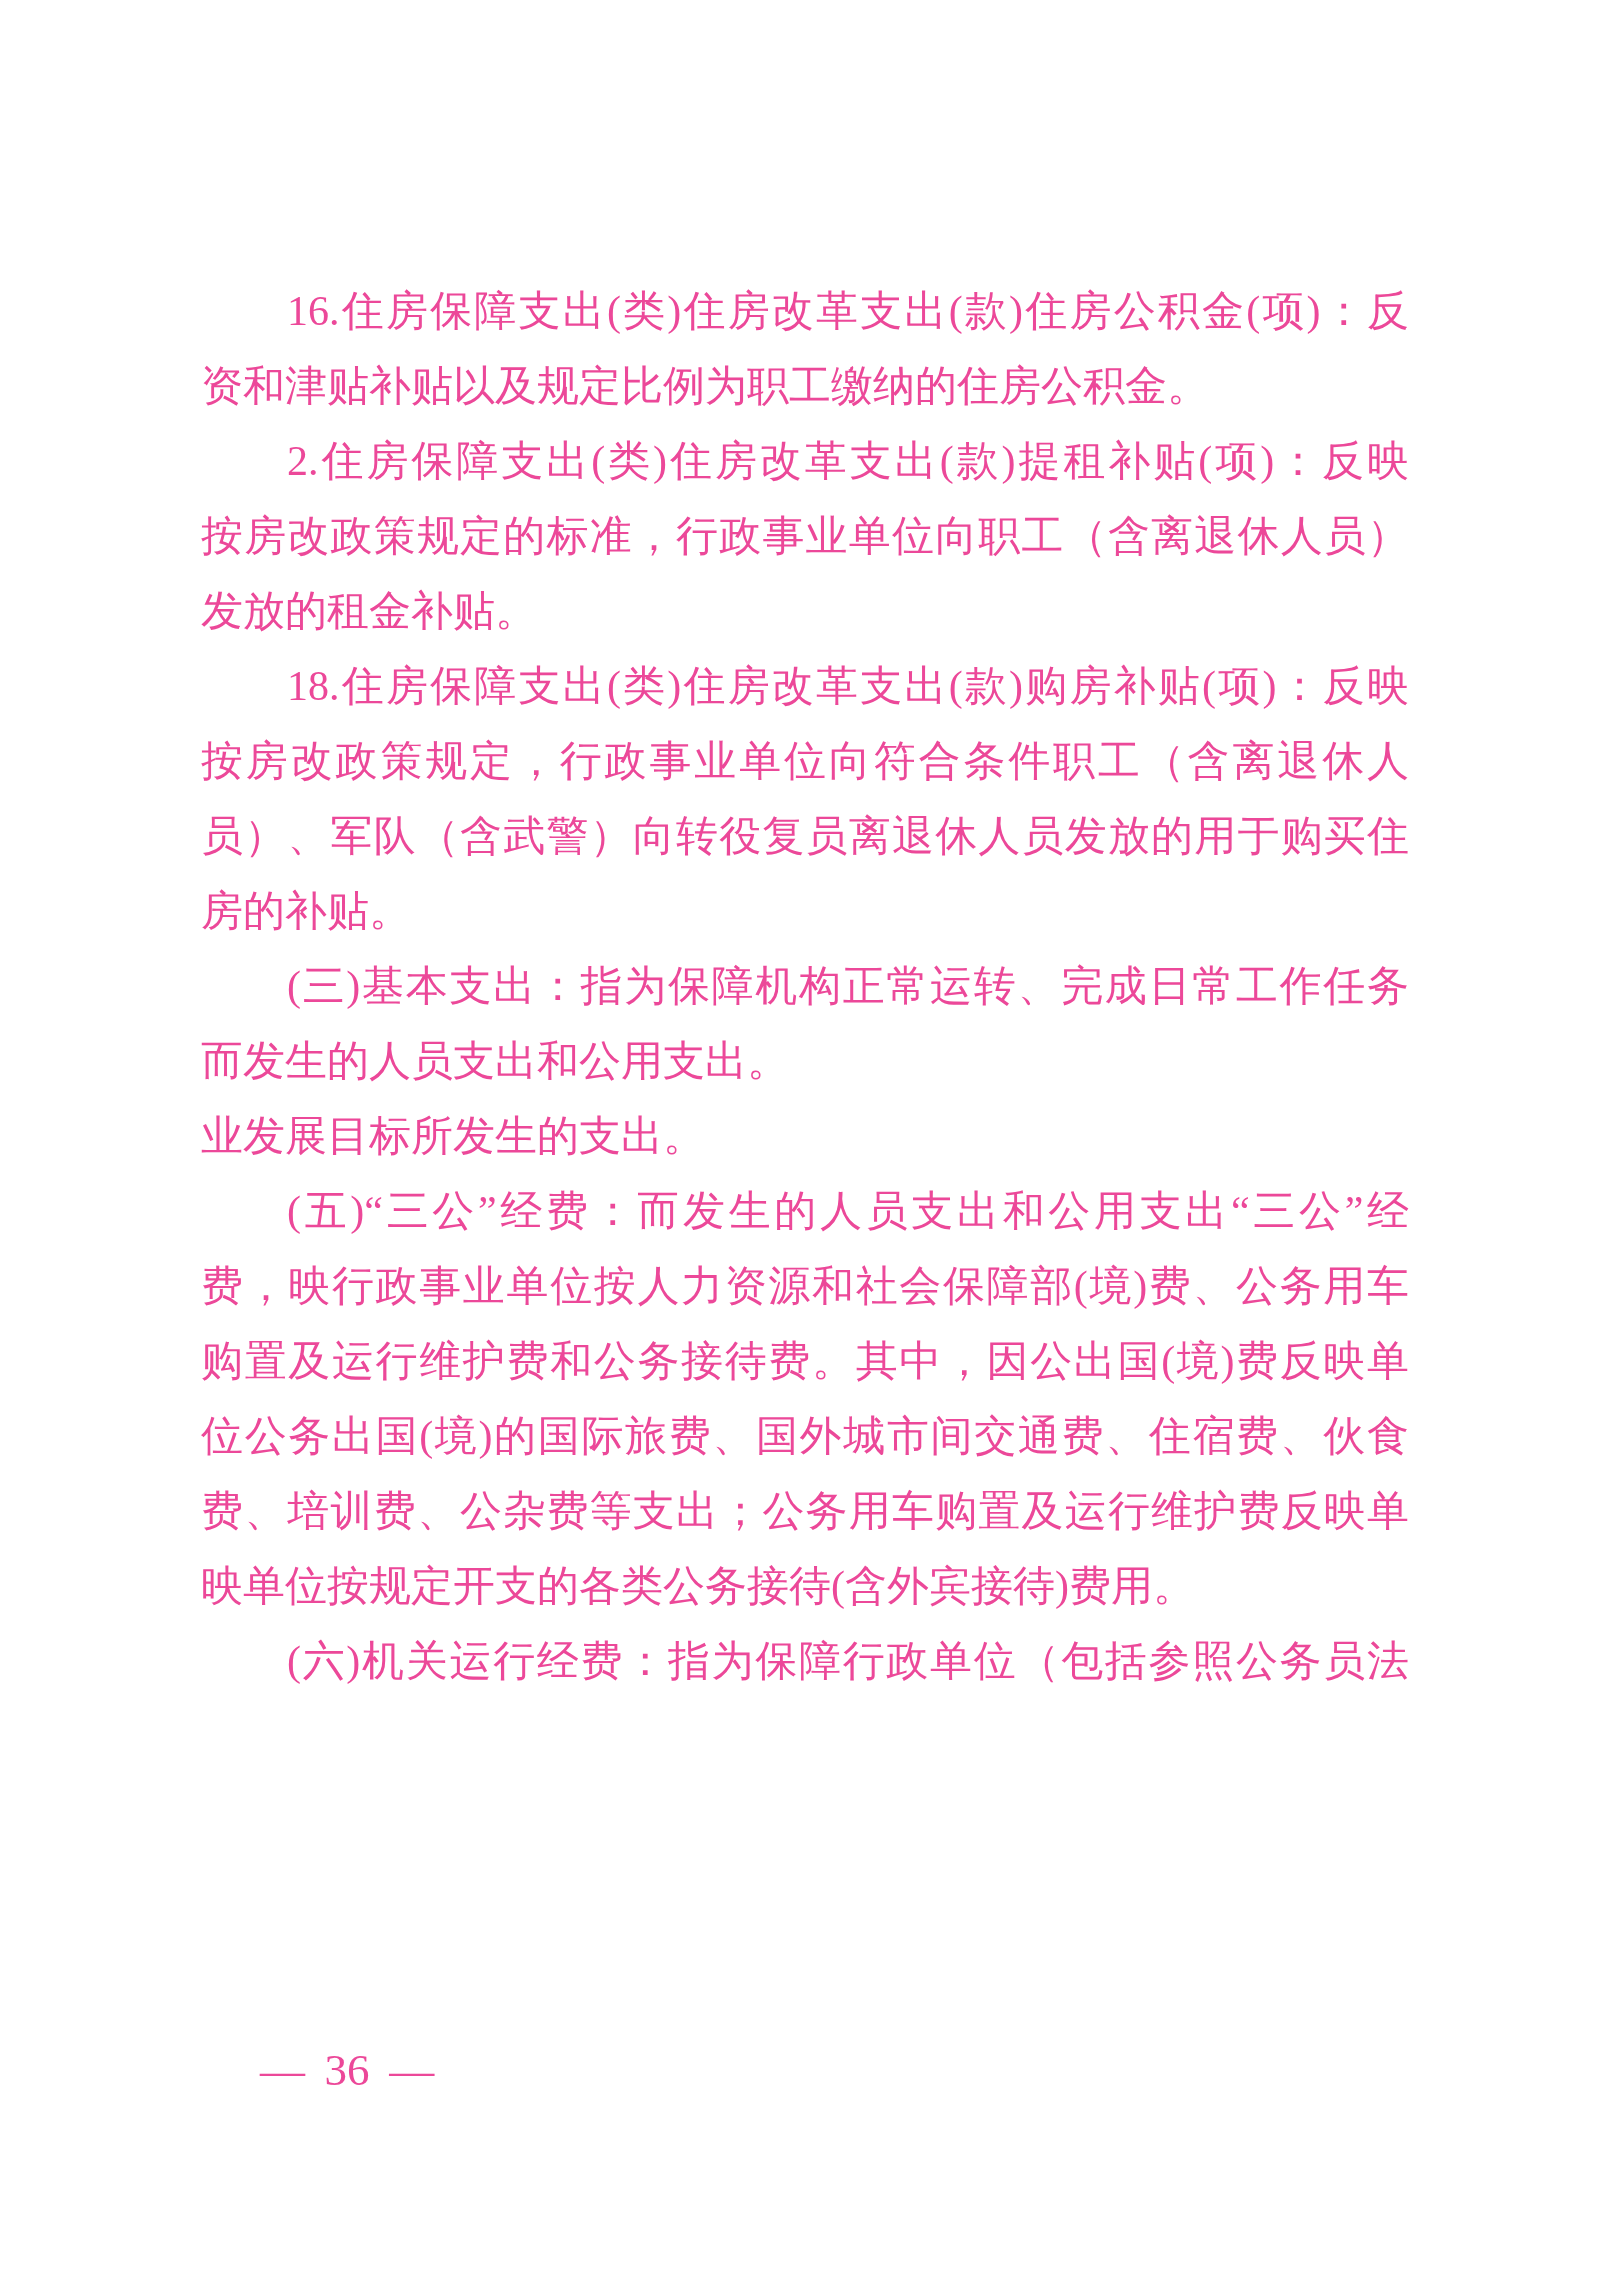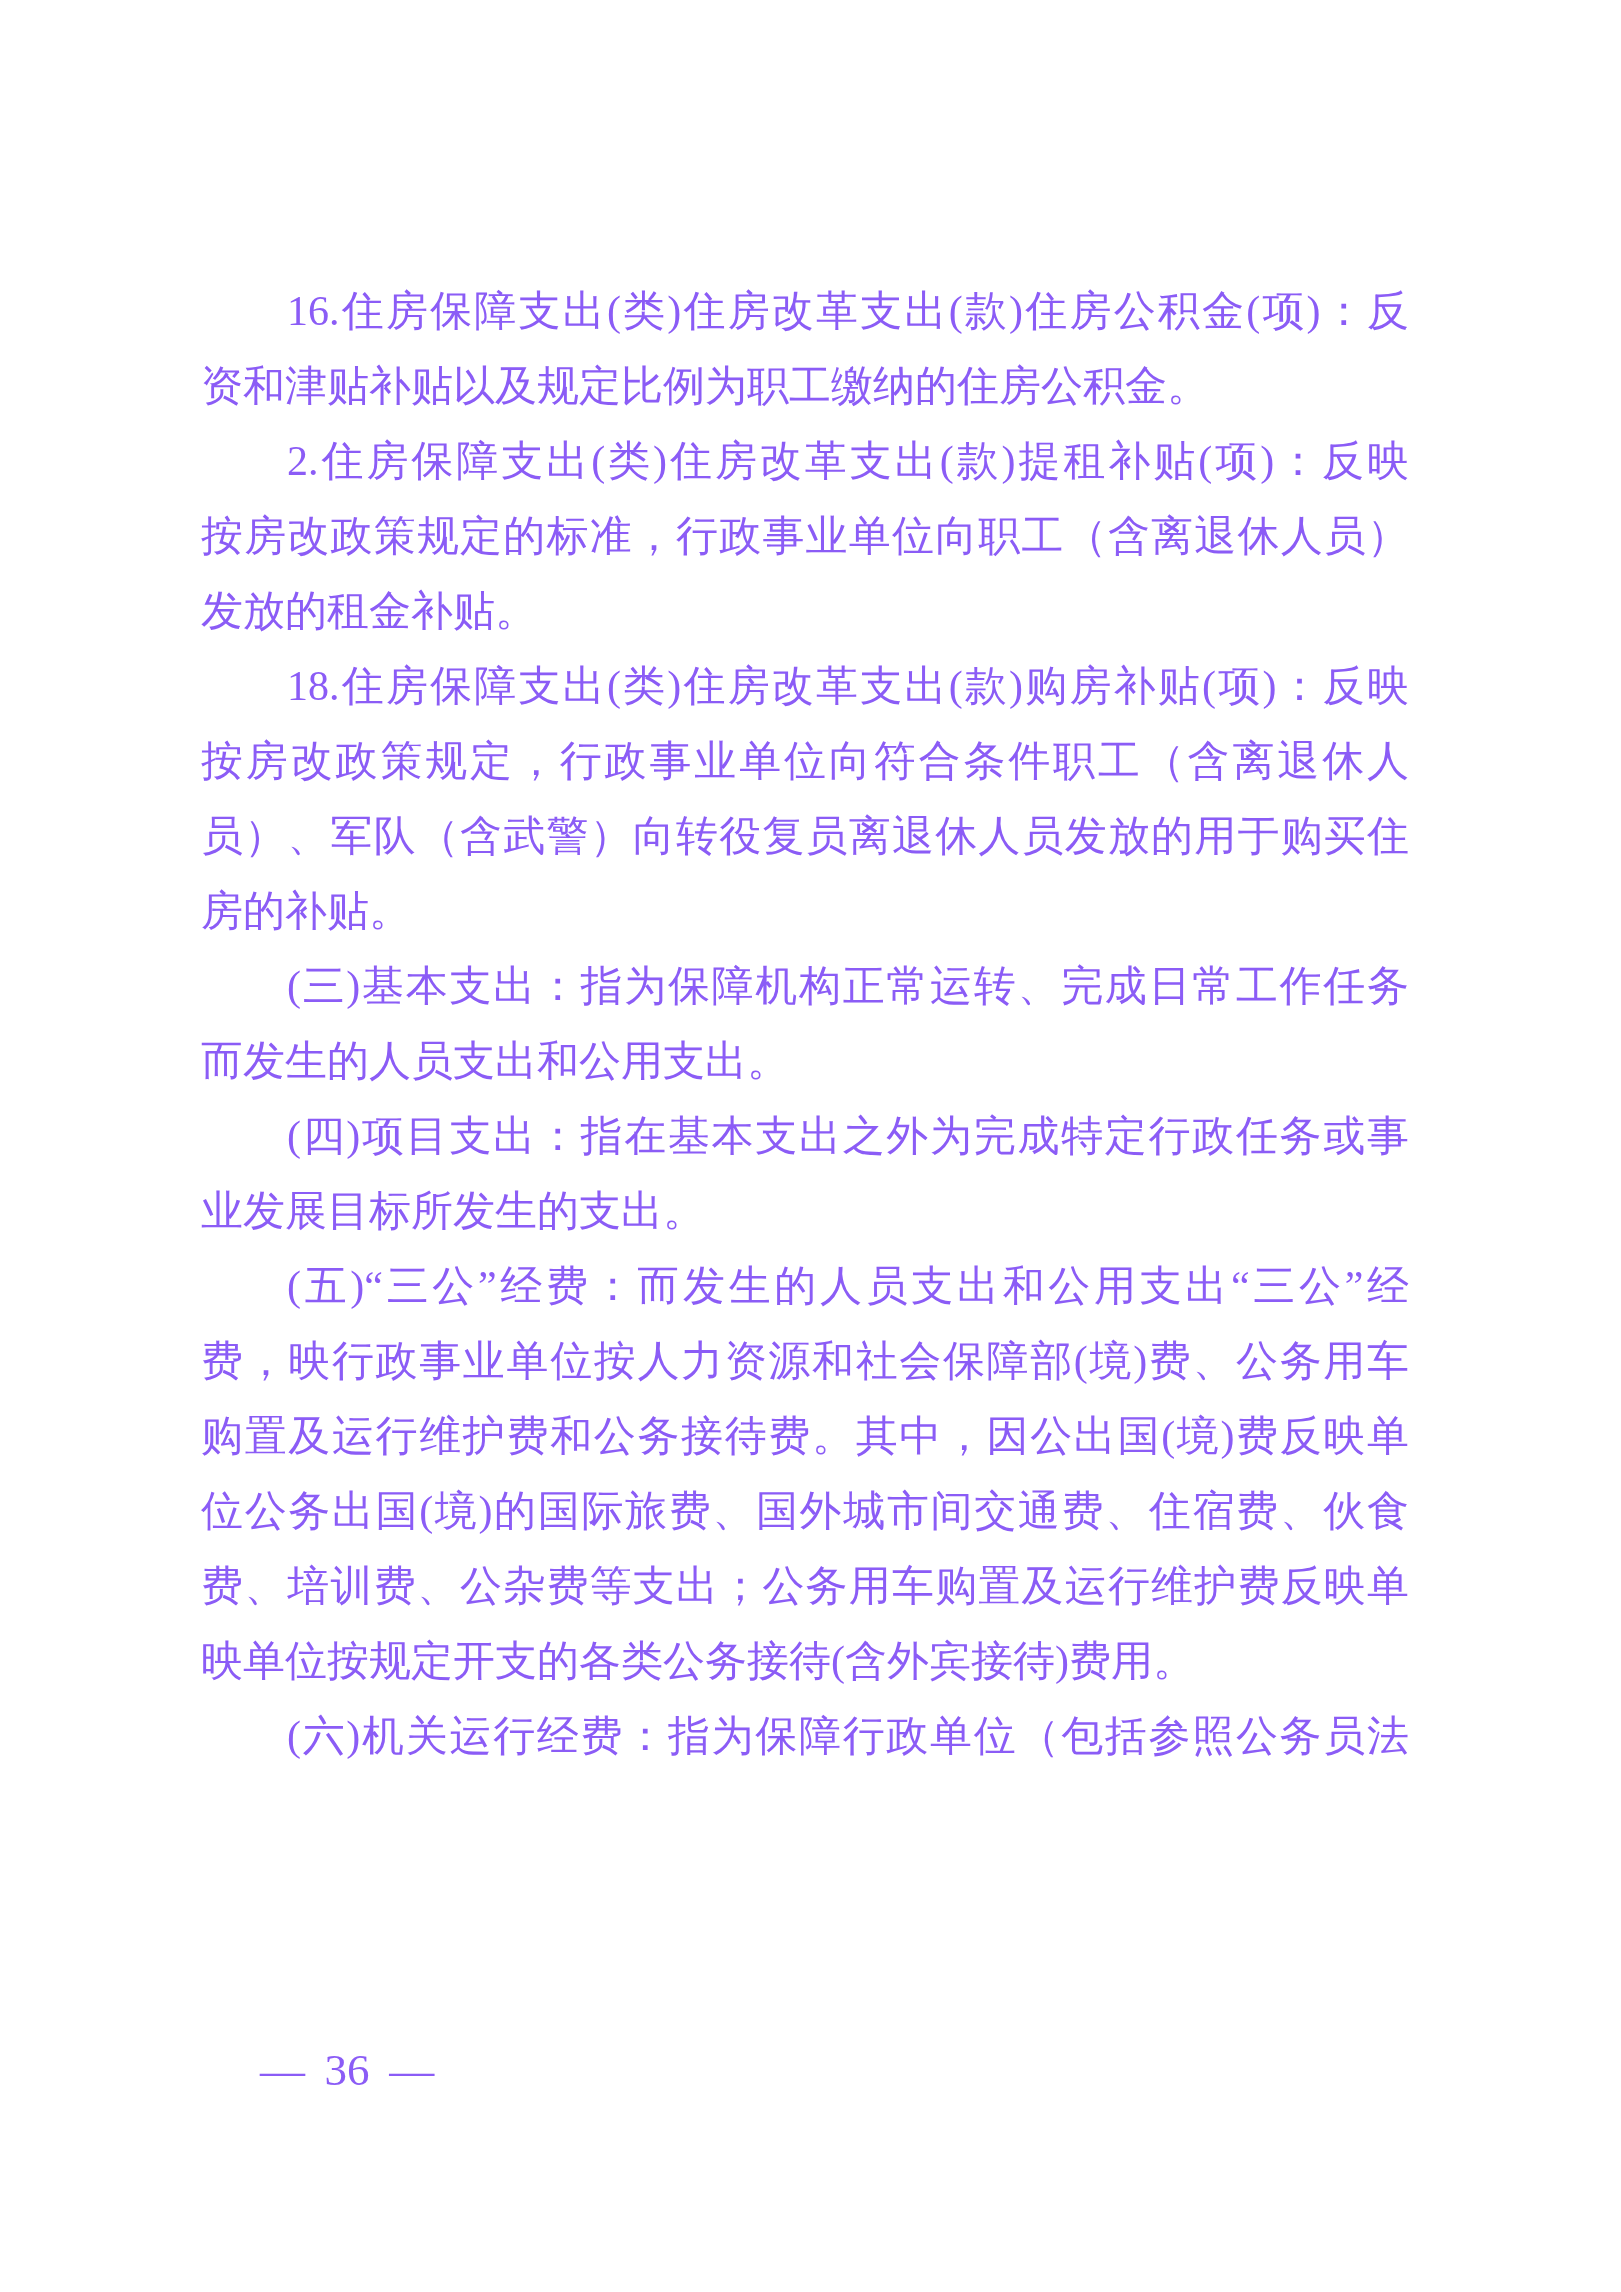--- a/index.html
+++ b/index.html
@@ -5,21 +5,21 @@
   html, body {
     margin: 0;
     padding: 0;
     background: #ffffff;
   }
   .page {
     position: relative;
     width: 1621px;
     height: 2293px;
     background: #ffffff;
-    color: #8b5cf6;
+    color: #ec4899;
     font-family: "Liberation Serif", "DejaVu Serif", serif;
     overflow: hidden;
   }
   .content {
     position: absolute;
     left: 201px;
     top: 274px;
     width: 1208px;
   }
   .para {
@@ -75,21 +75,20 @@
         <div class="line indent just">18.住房保障支出(类)住房改革支出(款)购房补贴(项)：反映</div>
         <div class="line just">按房改政策规定，行政事业单位向符合条件职工（含离退休人</div>
         <div class="line just">员）、军队（含武警）向转役复员离退休人员发放的用于购买住</div>
         <div class="line flush">房的补贴。</div>
       </div>
       <div class="para">
         <div class="line indent just">(三)基本支出：指为保障机构正常运转、完成日常工作任务</div>
         <div class="line flush">而发生的人员支出和公用支出。</div>
       </div>
       <div class="para">
-        <div class="line indent just">(四)项目支出：指在基本支出之外为完成特定行政任务或事</div>
         <div class="line flush">业发展目标所发生的支出。</div>
       </div>
       <div class="para">
         <div class="line indent just">(五)“三公”经费：而发生的人员支出和公用支出“三公”经</div>
         <div class="line just">费，映行政事业单位按人力资源和社会保障部(境)费、公务用车</div>
         <div class="line just">购置及运行维护费和公务接待费。其中，因公出国(境)费反映单</div>
         <div class="line just">位公务出国(境)的国际旅费、国外城市间交通费、住宿费、伙食</div>
         <div class="line just">费、培训费、公杂费等支出；公务用车购置及运行维护费反映单</div>
         <div class="line flush">映单位按规定开支的各类公务接待(含外宾接待)费用。</div>
       </div>

